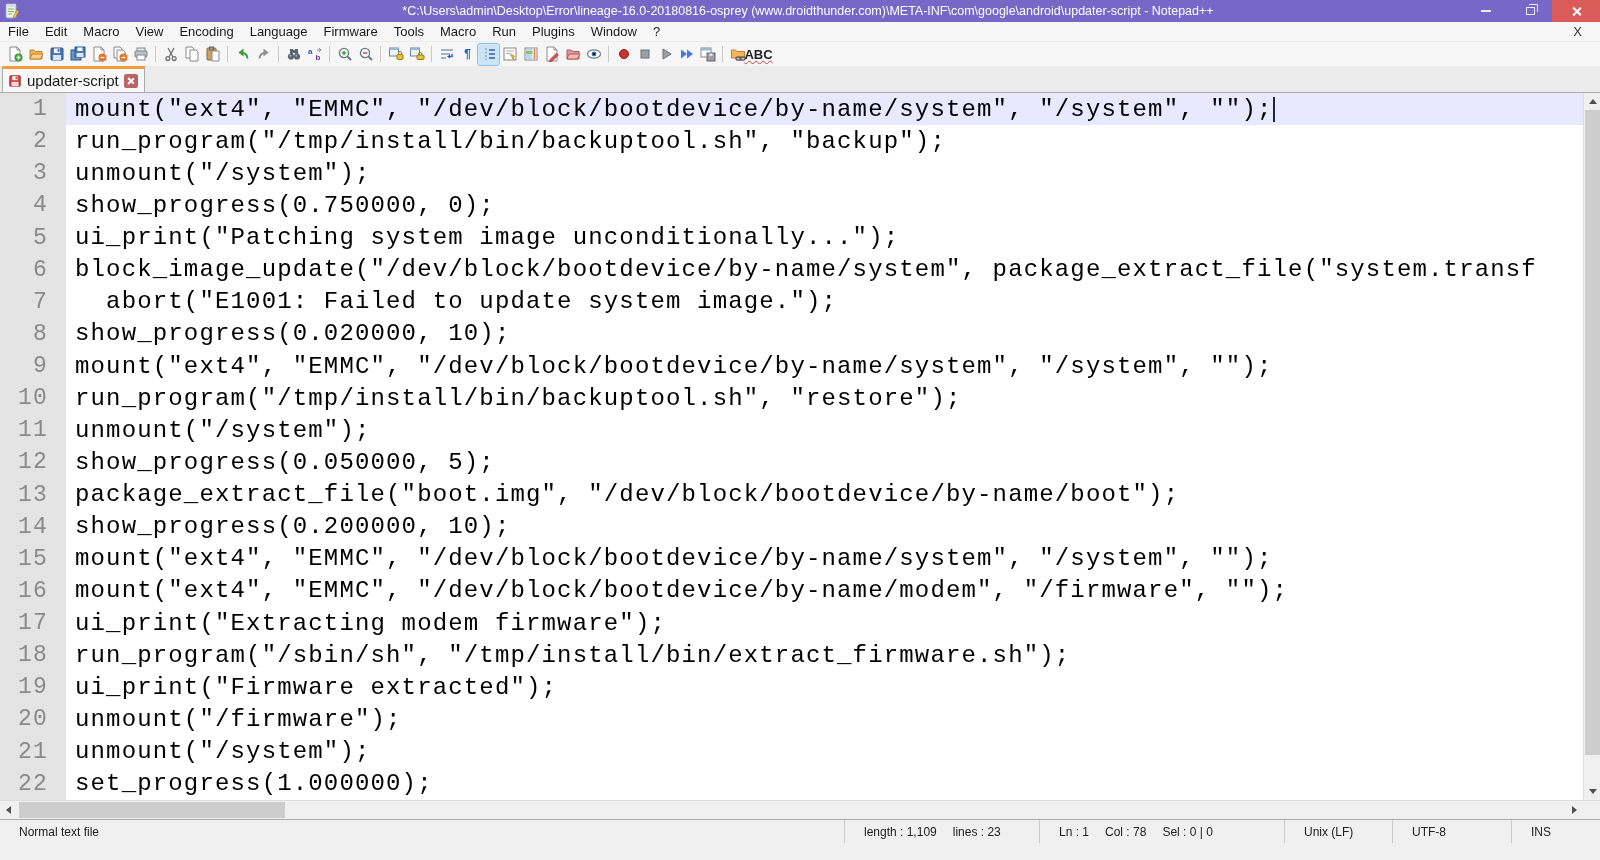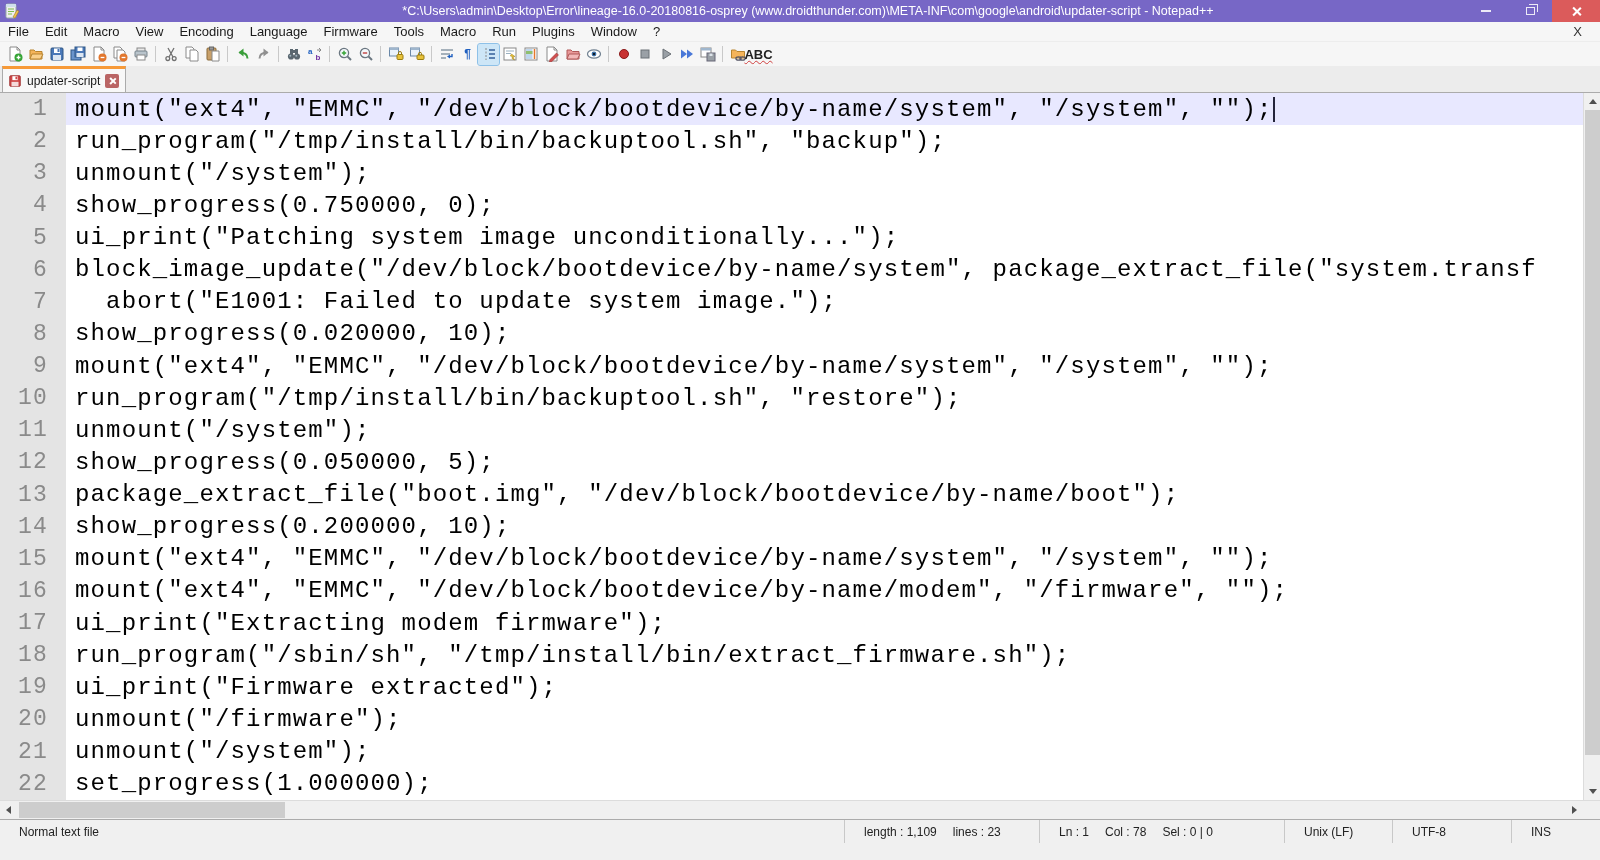--- a/index.html
+++ b/index.html
@@ -36,21 +36,21 @@
   .tb-sep { width:1px; height:16px; background:#C9C9C9; margin:0 4px; }
   .tbi-text { font-size:12px; font-weight:bold; color:#2060C0; }
   .abc-text { font-size:13px; font-weight:bold; color:#222;
               text-decoration:underline wavy #D04040; text-decoration-thickness:1px; }
 
   
   .tabbar { height:27px; background:#ECECEC; display:flex; align-items:flex-end; padding-left:2px;
             border-bottom:1px solid #ABABAB; }
   .tab { height:26px; background:#F8F8F8; border:1px solid #ABABAB; border-bottom:none;
          border-top:3px solid #F79A38; display:flex; align-items:center; gap:5px; padding:0 6px 0 5px;
-         font-size:12px; color:#1a1a1a; }
+         font-size:15px; color:#1a1a1a; }
   .tab-close { width:14px; height:14px; background:#BA6565; display:flex; align-items:center;
                justify-content:center; border-radius:2px; }
   .tab-close .x-glyph { width:8px; height:8px; }
   .tab-close .x-glyph::before,.tab-close .x-glyph::after { left:3.5px; width:1.5px; height:8px; }
 
   
   .editor { height:707px; position:relative; background:#FFFFFF; overflow:hidden; }
   .code-row { height:32.13px; display:flex; align-items:center;
               font-family:"Liberation Mono", monospace; font-size:24px; letter-spacing:1.15px;
               white-space:pre; }

